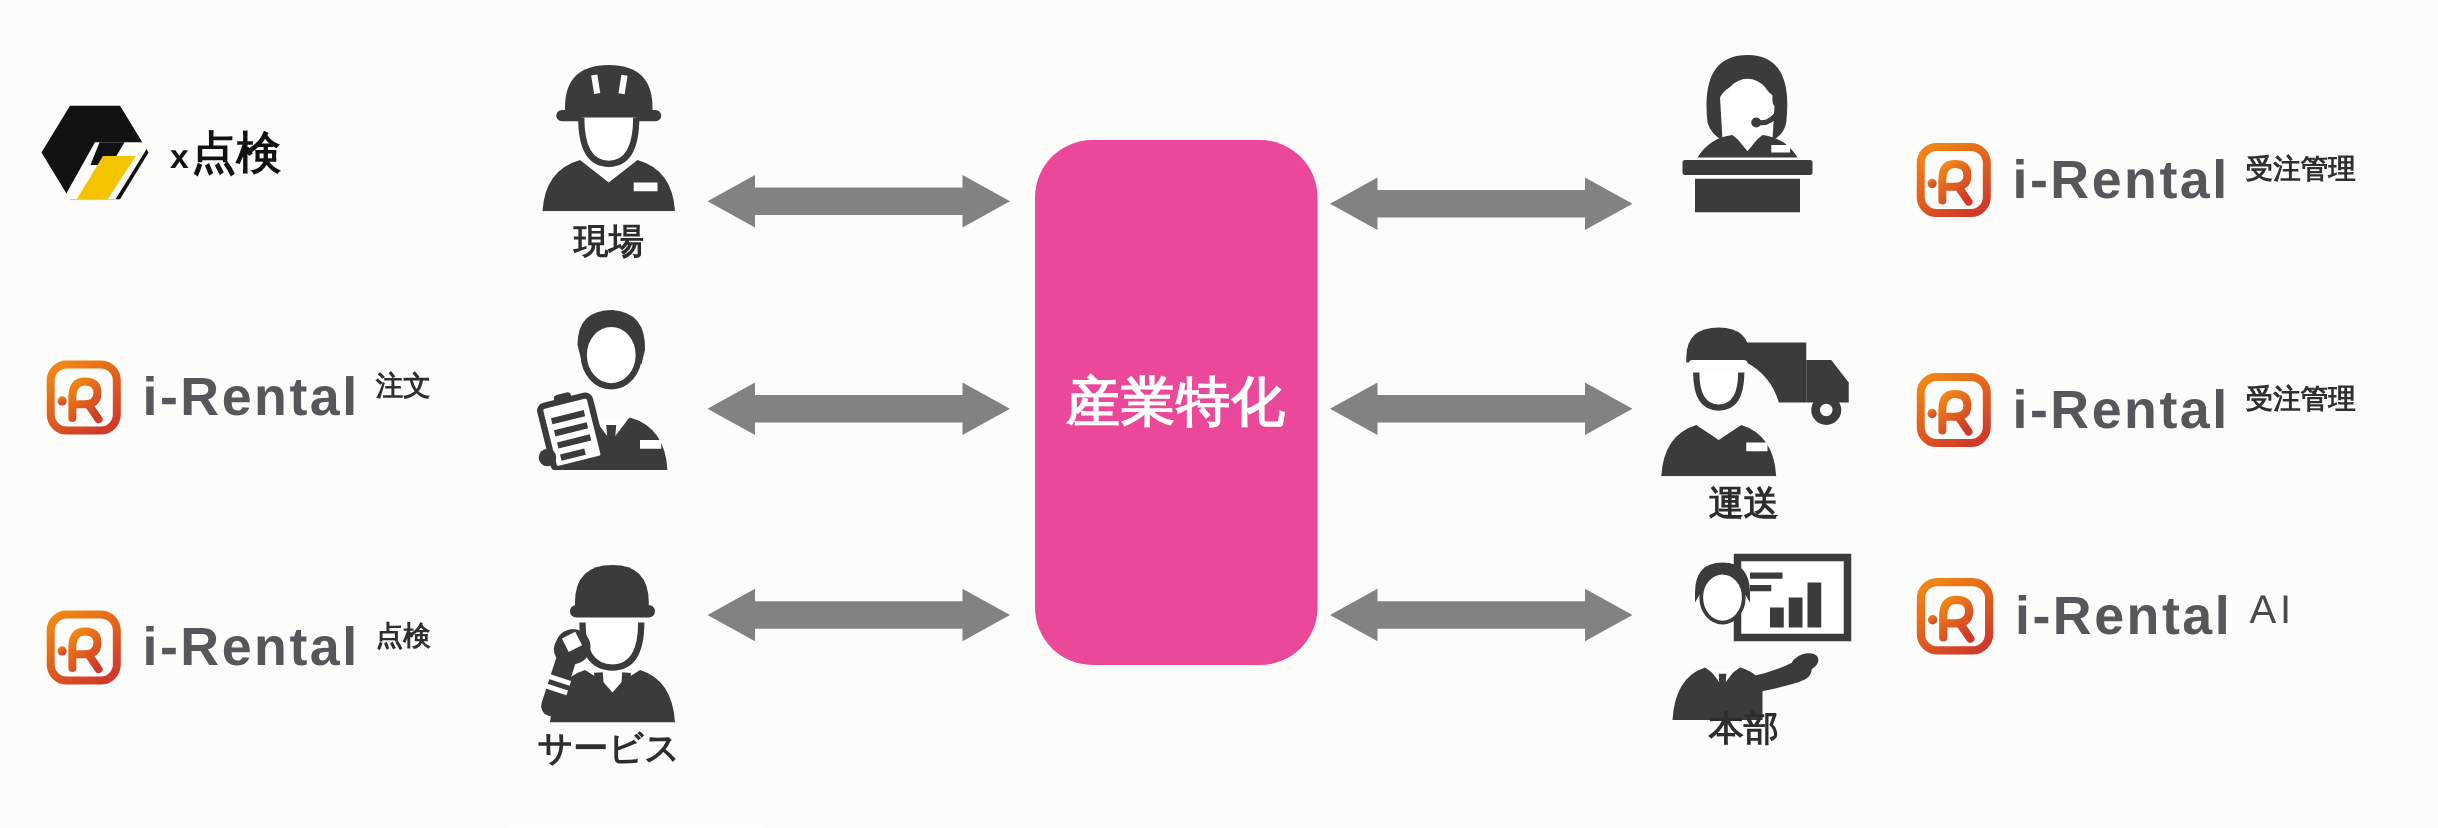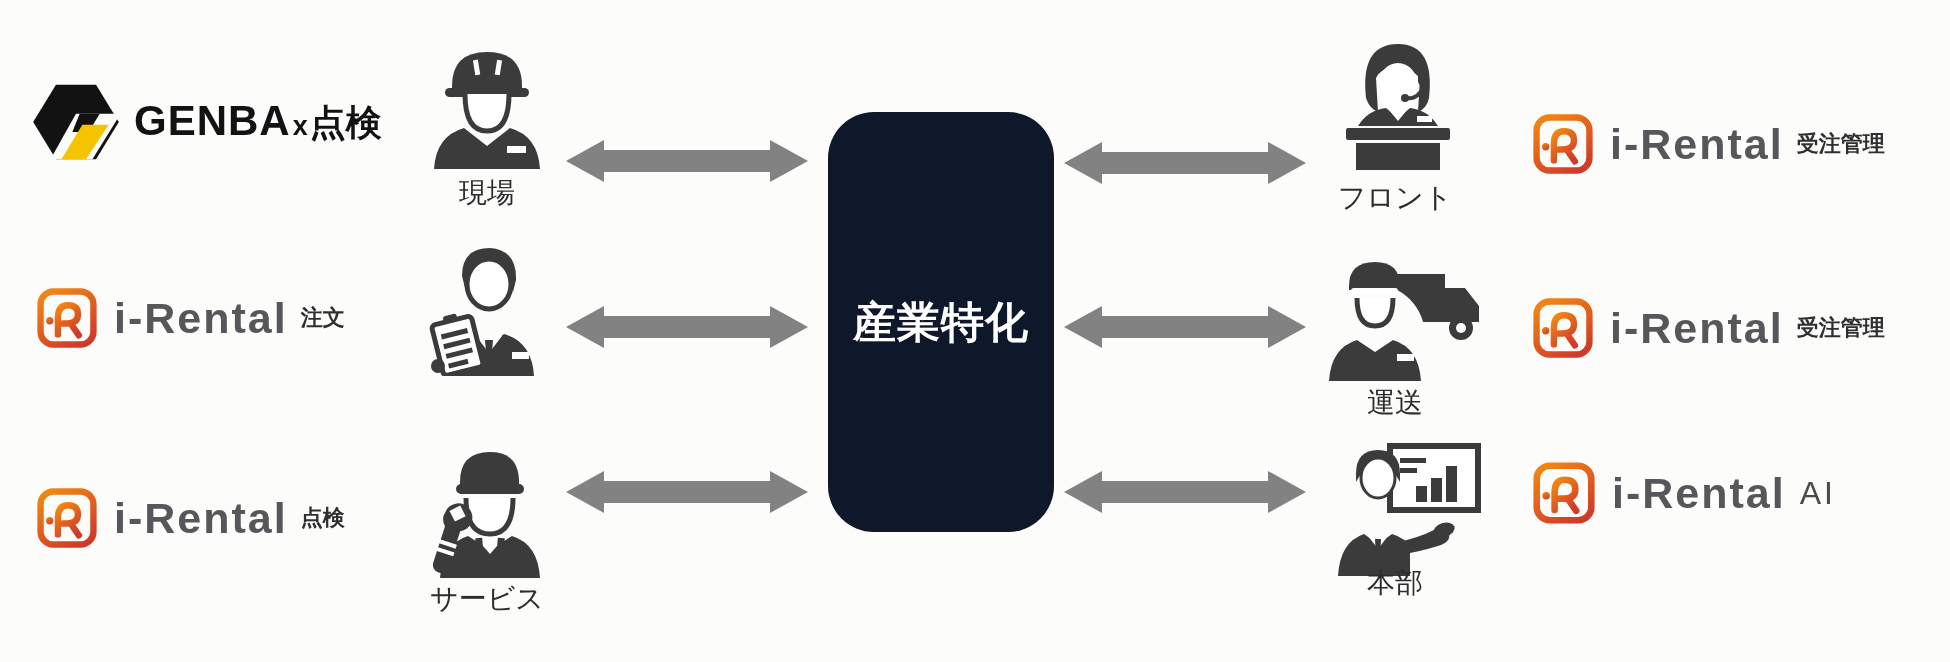--- a/index.html
+++ b/index.html
@@ -13,48 +13,48 @@
   .center-box{
     left:828px;top:112px;width:226px;height:420px;border-radius:46px;
     display:flex;align-items:center;justify-content:center;text-align:center;
   }
   .center-text{color:#ffffff;font-weight:bold;font-size:43px;line-height:1.55;letter-spacing:1px;}
 
   
   .arrow{width:246px;height:52px;}
 
   
-  .actor-label{width:220px;text-align:center;font-size:28px;font-weight:normal;color:#2d2d2d;}
+  .actor-label{width:220px;text-align:center;font-size:28px;font-weight:bold;color:#2d2d2d;}
 
   
   .logo{display:flex;align-items:center;}
   .genba-text{display:flex;align-items:baseline;margin-left:10px;color:#121212;}
   .genba-brand{font-size:42px;font-weight:800;letter-spacing:1px;}
   .genba-connector{font-size:27px;font-weight:700;margin-left:2px;}
   .genba-suffix{font-size:36px;font-weight:800;margin-left:2px;}
-  .rental-text{display:flex;align-items:center;margin-left:16px;}
+  .rental-text{display:flex;align-items:flex-start;margin-left:16px;}
   .rental-brand{font-size:43px;font-weight:bold;color:#56575a;letter-spacing:2px;}
   .rental-suffix{font-size:22px;font-weight:bold;color:#2f2f2f;margin-left:13px;}
   .rental-suffix-ai{font-size:32px;font-weight:400;color:#4a4a4a;margin-left:14px;letter-spacing:3px;}
 </style>
 </head>
 <body>
 
 <svg width="0" height="0" style="position:absolute" aria-hidden="true">
   <defs>
     <linearGradient id="irg" x1="0.2" y1="0" x2="0.8" y2="1">
       <stop offset="0" stop-color="#F08414"></stop>
       <stop offset="1" stop-color="#D03A2A"></stop>
     </linearGradient>
   </defs>
 </svg>
 
 <div class="stage">
 
-  <div class="abs center-box" style="background:#0f172a">
+  <div class="abs center-box" style="background:#ec4899">
     <div class="center-text">
       <div>産業特化</div>
     </div>
   </div>
 
   <svg class="abs arrow" style="left:564px;top:135px" viewBox="0 0 246 52">
       <polygon fill="#828282" points="2,26 40,5 40,15 206,15 206,5 244,26 206,47 206,37 40,37 40,47"></polygon>
     </svg>
   <svg class="abs arrow" style="left:564px;top:301px" viewBox="0 0 246 52">
       <polygon fill="#828282" points="2,26 40,5 40,15 206,15 206,5 244,26 206,47 206,37 40,37 40,47"></polygon>
@@ -128,21 +128,20 @@
     <path d="M52 36 Q78 18 104 36" fill="none" stroke="#3b3b3b" stroke-width="6"></path>
     <rect x="98" y="42" width="10" height="16" rx="5" fill="#3b3b3b"></rect>
     <path d="M104 58 Q98 72 86 70" fill="none" stroke="#3b3b3b" stroke-width="4"></path>
     <circle cx="85" cy="70" r="4" fill="#3b3b3b"></circle>
     <path d="M38 98 Q48 82 66 80 L78 90 L90 80 Q108 82 118 98 Z" fill="#3b3b3b"></path>
     <polygon points="69,82 87,82 78,93" fill="#ffffff"></polygon>
     <rect x="97" y="88" width="15" height="6" fill="#ffffff"></rect>
     <rect x="26" y="100" width="104" height="12" rx="2" fill="#3b3b3b"></rect>
     <rect x="36" y="115" width="84" height="27" fill="#3b3b3b"></rect>
   </svg>
-  <div class="abs actor-label" style="left:1285px;top:179px">フロント</div>
 
   <svg class="abs" style="left:1315px;top:246px" width="175" height="135" viewBox="0 0 175 135">
     <g fill="#3b3b3b">
       <rect x="76" y="28" width="54" height="48"></rect>
       <path d="M130 42 h20 l14 18 v16 h-34 Z"></path>
     </g>
     <circle cx="146" cy="82" r="12" fill="#3b3b3b"></circle>
     <circle cx="146" cy="82" r="5" fill="#ffffff"></circle>
     <circle cx="58" cy="90" r="52" fill="#fcfcfb"></circle>
     <g fill="#3b3b3b">
@@ -175,21 +174,20 @@
   <div class="abs actor-label" style="left:1285px;top:564px">本部</div>
 
   <div class="abs logo" style="left:28px;top:82px;height:80px">
     <svg width="96" height="82" viewBox="0 0 100 90">
       <polygon points="28,4 72,4 97,45 72,86 28,86 3,45" fill="#121212"></polygon>
       <polygon points="22,86 50,36 99,36 68,86" fill="#fcfcfb"></polygon>
       <polygon points="54,36 76,36 64,56 46,56" fill="#121212"></polygon>
       <polygon points="34,86 57,48 86,48 61,86" fill="#F5C400"></polygon>
     </svg>
     <div class="genba-text">
-      <span class="genba-brand">GENBA</span>
       <span class="genba-connector">x</span>
       <span class="genba-suffix">点検</span>
     </div>
   </div>
 
   <div class="abs logo" style="left:36px;top:286px;height:64px">
     <svg width="62" height="62" viewBox="0 0 68 68">
       <rect x="5" y="5" width="58" height="58" rx="14" fill="none" stroke="url(#irg)" stroke-width="7"></rect>
       <path d="M24 52 L24 34 Q24 20 35 20 Q46 20 46 30 Q46 40 34 40 L29 40 M38 40 L47 53" fill="none" stroke="url(#irg)" stroke-width="7" stroke-linecap="round" stroke-linejoin="round"></path>
       <circle cx="15" cy="37" r="4" fill="url(#irg)"></circle>

